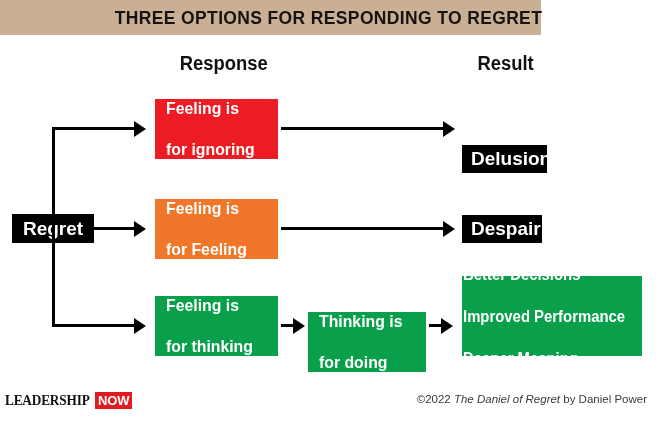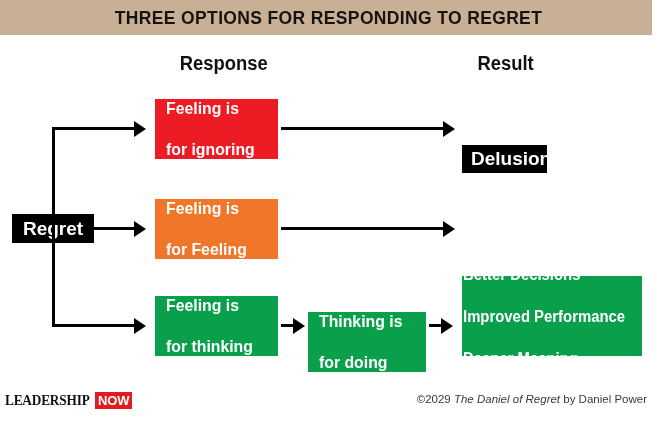--- a/index.html
+++ b/index.html
@@ -15,21 +15,21 @@
     overflow: hidden;
     font-family: "Liberation Sans", sans-serif;
     -webkit-font-smoothing: antialiased;
   }
 
   
   #title-band {
     position: absolute;
     left: 0;
     top: 0;
-    width: 652px;
+    width: 541px;
     height: 35px;
     background: #c9b095;
   }
   #title-text {
     position: absolute;
     left: 0;
     top: 0;
     width: 657px;
     height: 35px;
     line-height: 35px;
@@ -263,20 +263,21 @@
   <div class="hline" id="a1-h"></div>
   <div class="arrowhead" id="a1-ah"></div>
   <div class="box result-black" id="box-delusion">Delusion</div>
 
   <div class="box resp-box" id="box-orange">
     <span class="ln">Feeling is</span>
     <span class="ln">for Feeling</span>
   </div>
   <div class="hline" id="a2-h"></div>
   <div class="arrowhead" id="a2-ah"></div>
+  <div class="box result-black" id="box-despair">Despair</div>
 
   <div class="box resp-box" id="box-green1">
     <span class="ln">Feeling is</span>
     <span class="ln">for thinking</span>
   </div>
   <div class="hline" id="a3-h"></div>
   <div class="arrowhead" id="a3-ah"></div>
 
   <div class="box" id="box-green2">
     <span class="ln">Thinking is</span>
@@ -290,16 +291,16 @@
     <span class="ln">Improved Performance</span>
     <span class="ln">Deeper Meaning</span>
   </div>
 
   <div id="logo">
     <span id="logo-leadership">LEADERSHIP</span>
       <span id="logo-now">NOW</span>
   </div>
 
   <div id="copyright">
-    <span>©2029 </span><span class="ital">The Daniel of Regret</span><span> by Daniel Power</span>
+    <span>©2022 </span><span class="ital">The Daniel of Regret</span><span> by Daniel Power</span>
   </div>
 
 </div>
 
 </body></html>

